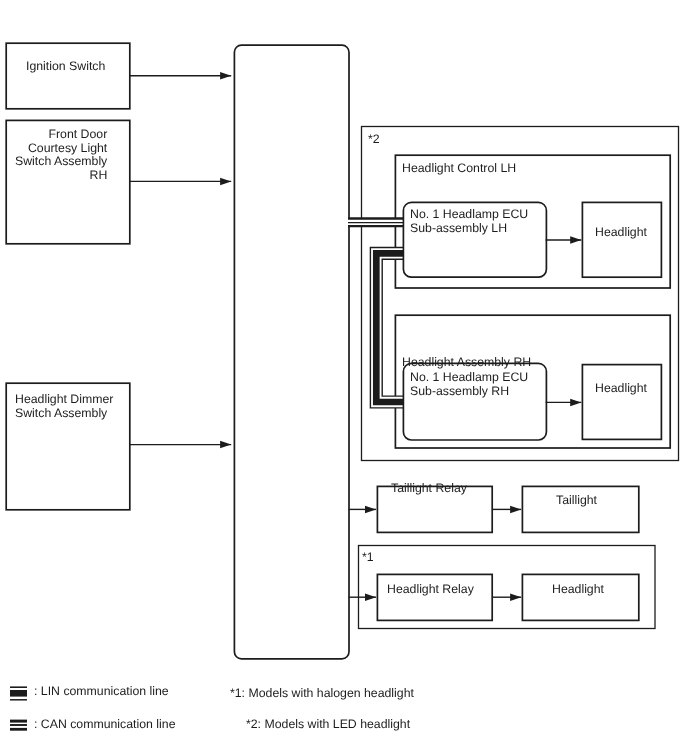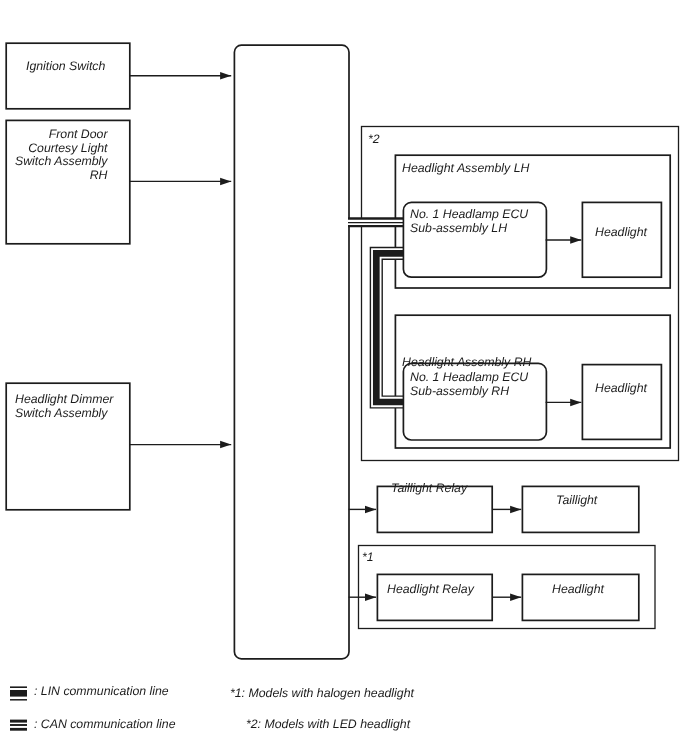--- a/index.html
+++ b/index.html
@@ -1,20 +1,20 @@
 <!DOCTYPE html>
 <html><head>
 <meta charset="utf-8">
 <title>Lighting System Diagram</title>
 <style>
   html,body{margin:0;padding:0;background:#ffffff;}
   body{width:688px;height:755px;overflow:hidden;
        font-family:"Liberation Sans",sans-serif;color:#1c1c1c;
        -webkit-font-smoothing:none;text-rendering:geometricPrecision;}
-  #stage{position:relative;width:572px;height:755px;background:#fff;font-style:italic;}
+  #stage{position:relative;width:572px;height:755px;background:#fff;}
 
   
   .lbl,.mark,.legend-txt{
        position:absolute;white-space:pre;color:#1c1c1c;
        font-size:12.3px;line-height:13.67px;
        will-change:transform;  
   }
 
   
   svg.layer{position:absolute;left:0;top:0;width:688px;height:755px;
@@ -54,21 +54,21 @@
 Courtesy Light
 Switch Assembly
 RH</div>
 
   <div class="lbl" style="left:15.3px;top:392.8px;">Headlight Dimmer
 Switch Assembly</div>
 
 
   <div class="mark" style="left:367.7px;top:133.1px;">*2</div>
 
-  <div class="lbl" style="left:401.8px;top:162px;">Headlight Assembly LH</div>
+  <div class="lbl" style="left:401.8px;top:162px;">Headlight Control LH</div>
   <div class="lbl" style="left:410px;top:208.1px;">No. 1 Headlamp ECU
 Sub-assembly LH</div>
   <div class="lbl" style="left:594.7px;top:226px;">Headlight</div>
 
   <div class="lbl" style="left:401.5px;top:321.9px;margin-top:34px;">Headlight Assembly RH</div>
   <div class="lbl" style="left:410px;top:370.8px;">No. 1 Headlamp ECU
 Sub-assembly RH</div>
   <div class="lbl" style="left:594.7px;top:381.7px;">Headlight</div>
 
   <div class="lbl" style="left:391px;top:482px;">Taillight Relay</div>

